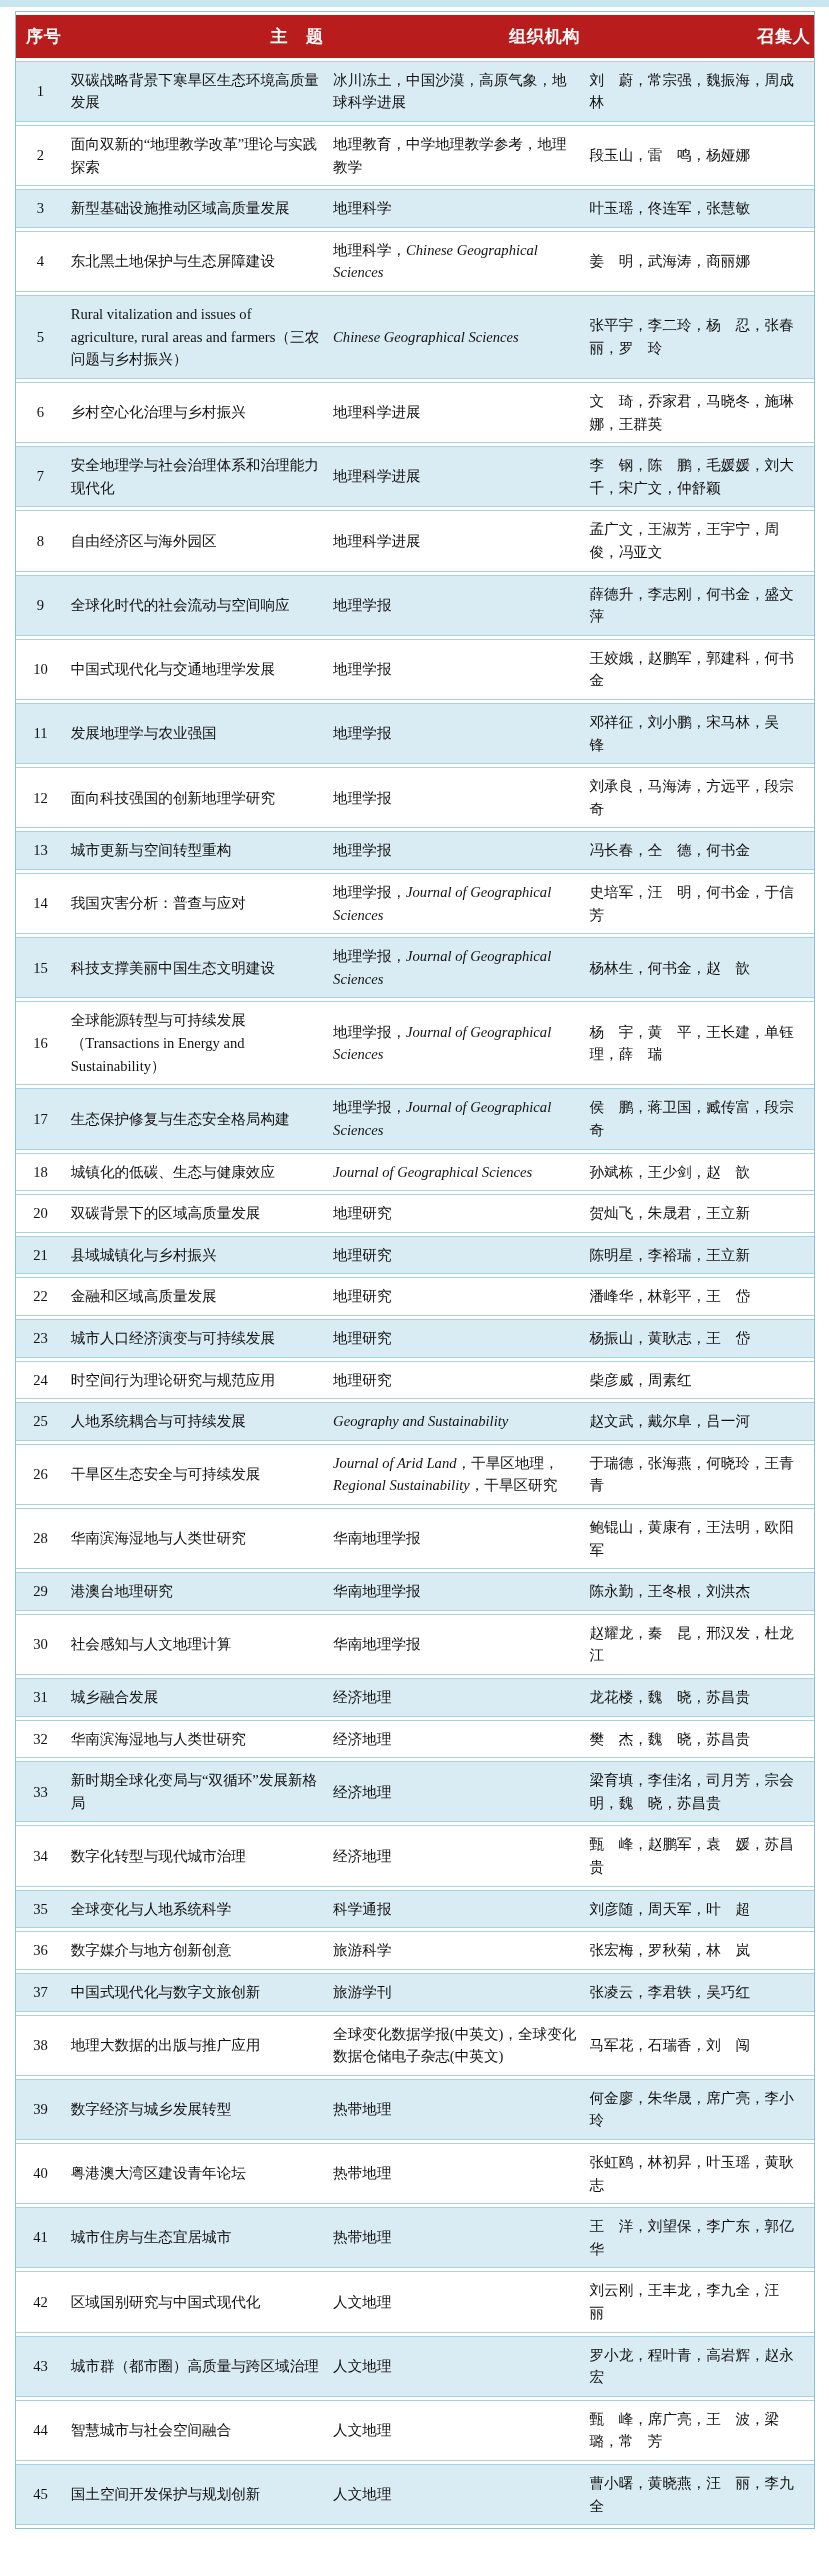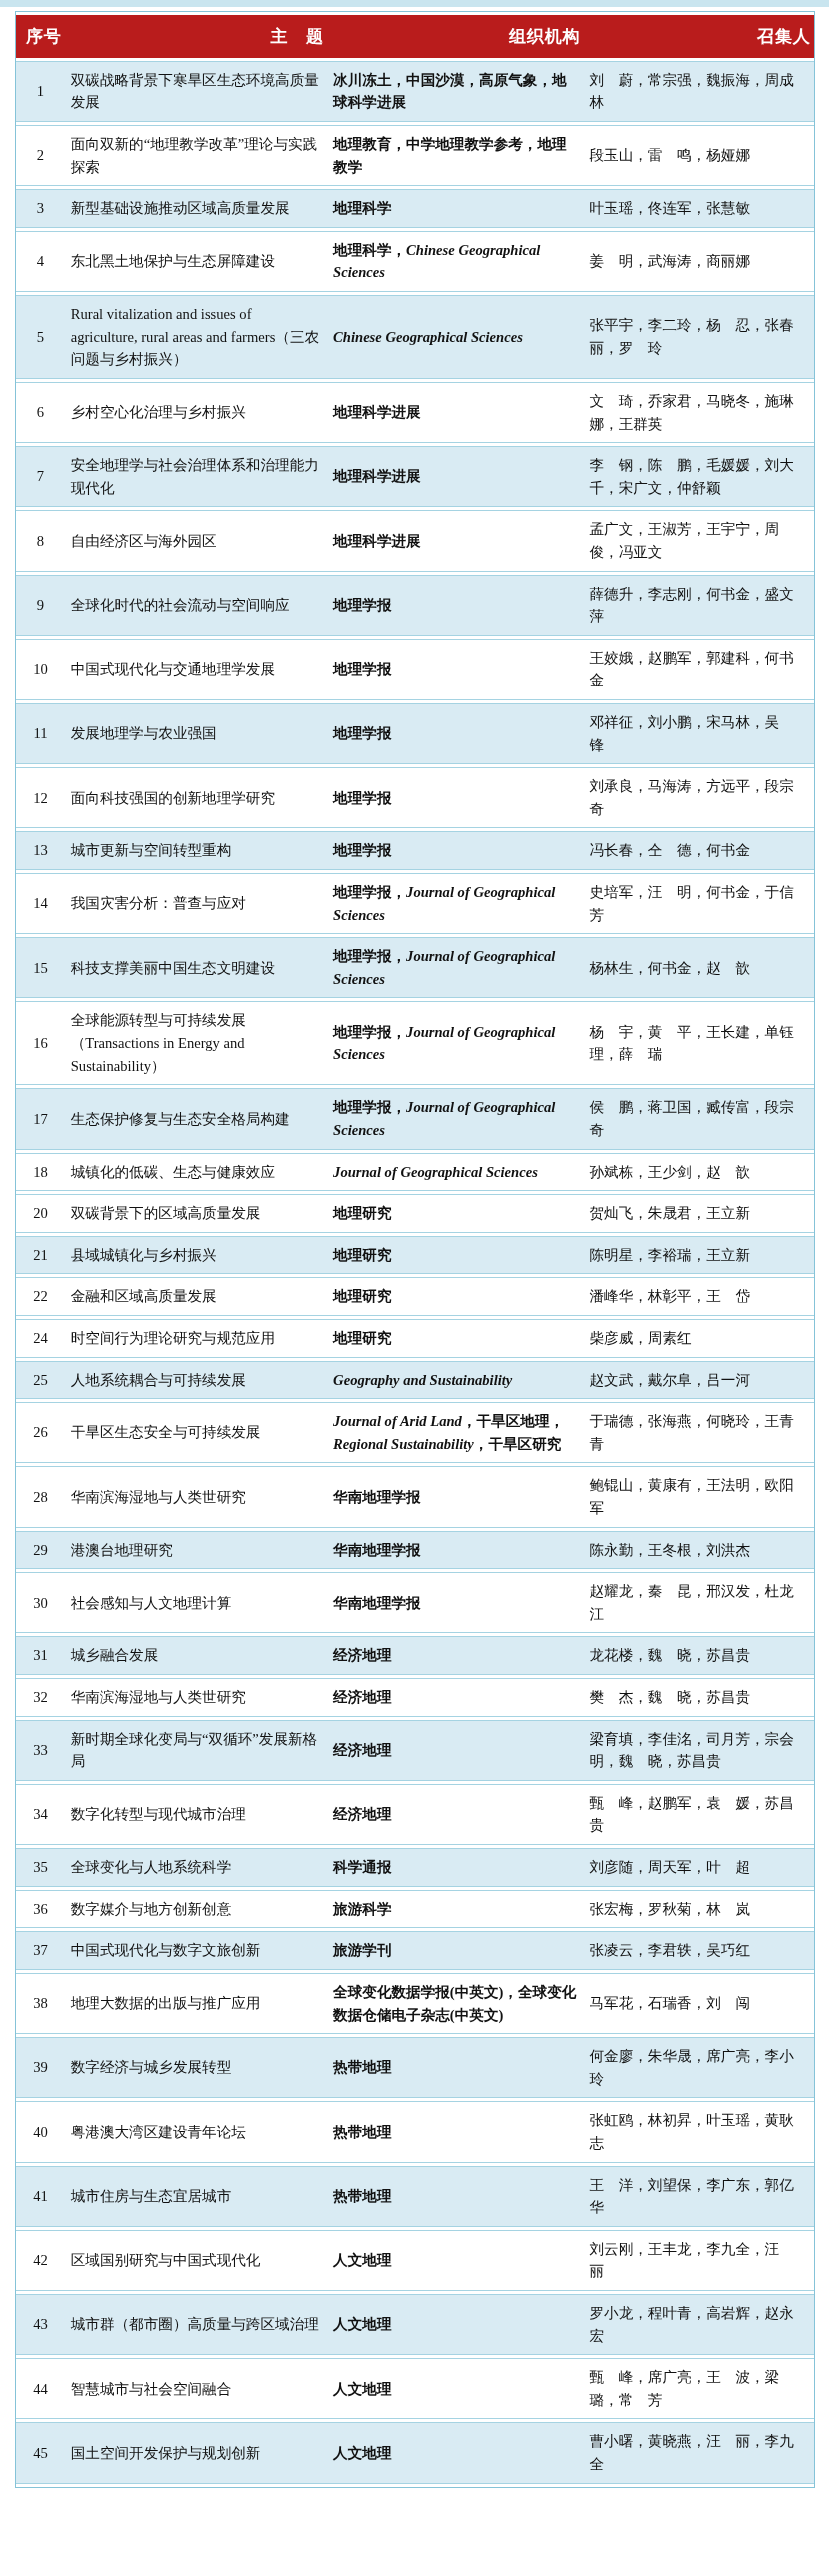--- a/index.html
+++ b/index.html
@@ -41,21 +41,21 @@
     border-bottom:0.8px solid #a5d3e2;
     word-break:break-word;
   }
   table.program tr.alt td{background:#d9ebf3;}
   td.c-no{text-align:center;}
   col.w-no{width:48px;}
   col.w-theme{width:261px;}
   col.w-org{width:255px;}
   col.w-conv{width:229px;}
   td.c-theme{padding-left:9.2px;}
-  td.c-org{padding-left:7.7px;font-weight:bold;}
+  td.c-org{padding-left:7.7px;}
   td.c-conv{padding-left:10.8px;}
   td i{font-family:"Liberation Serif","DejaVu Serif",serif;}
 </style>
 </head>
 <body>
 
 <div class="page">
   <div class="strip top-strip"></div>
 
   <div class="table-wrap">
@@ -194,20 +194,26 @@
             <td class="c-theme">县域城镇化与乡村振兴</td>
             <td class="c-org">地理研究</td>
             <td class="c-conv">陈明星，李裕瑞，王立新</td>
           </tr>
           <tr>
             <td class="c-no">22</td>
             <td class="c-theme">金融和区域高质量发展</td>
             <td class="c-org">地理研究</td>
             <td class="c-conv">潘峰华，林彰平，王　岱</td>
           </tr>
+          <tr class="alt">
+            <td class="c-no">23</td>
+            <td class="c-theme">城市人口经济演变与可持续发展</td>
+            <td class="c-org">地理研究</td>
+            <td class="c-conv">杨振山，黄耿志，王　岱</td>
+          </tr>
           <tr>
             <td class="c-no">24</td>
             <td class="c-theme">时空间行为理论研究与规范应用</td>
             <td class="c-org">地理研究</td>
             <td class="c-conv">柴彦威，周素红</td>
           </tr>
           <tr class="alt">
             <td class="c-no">25</td>
             <td class="c-theme">人地系统耦合与可持续发展</td>
             <td class="c-org"><i>Geography and Sustainability</i></td>

